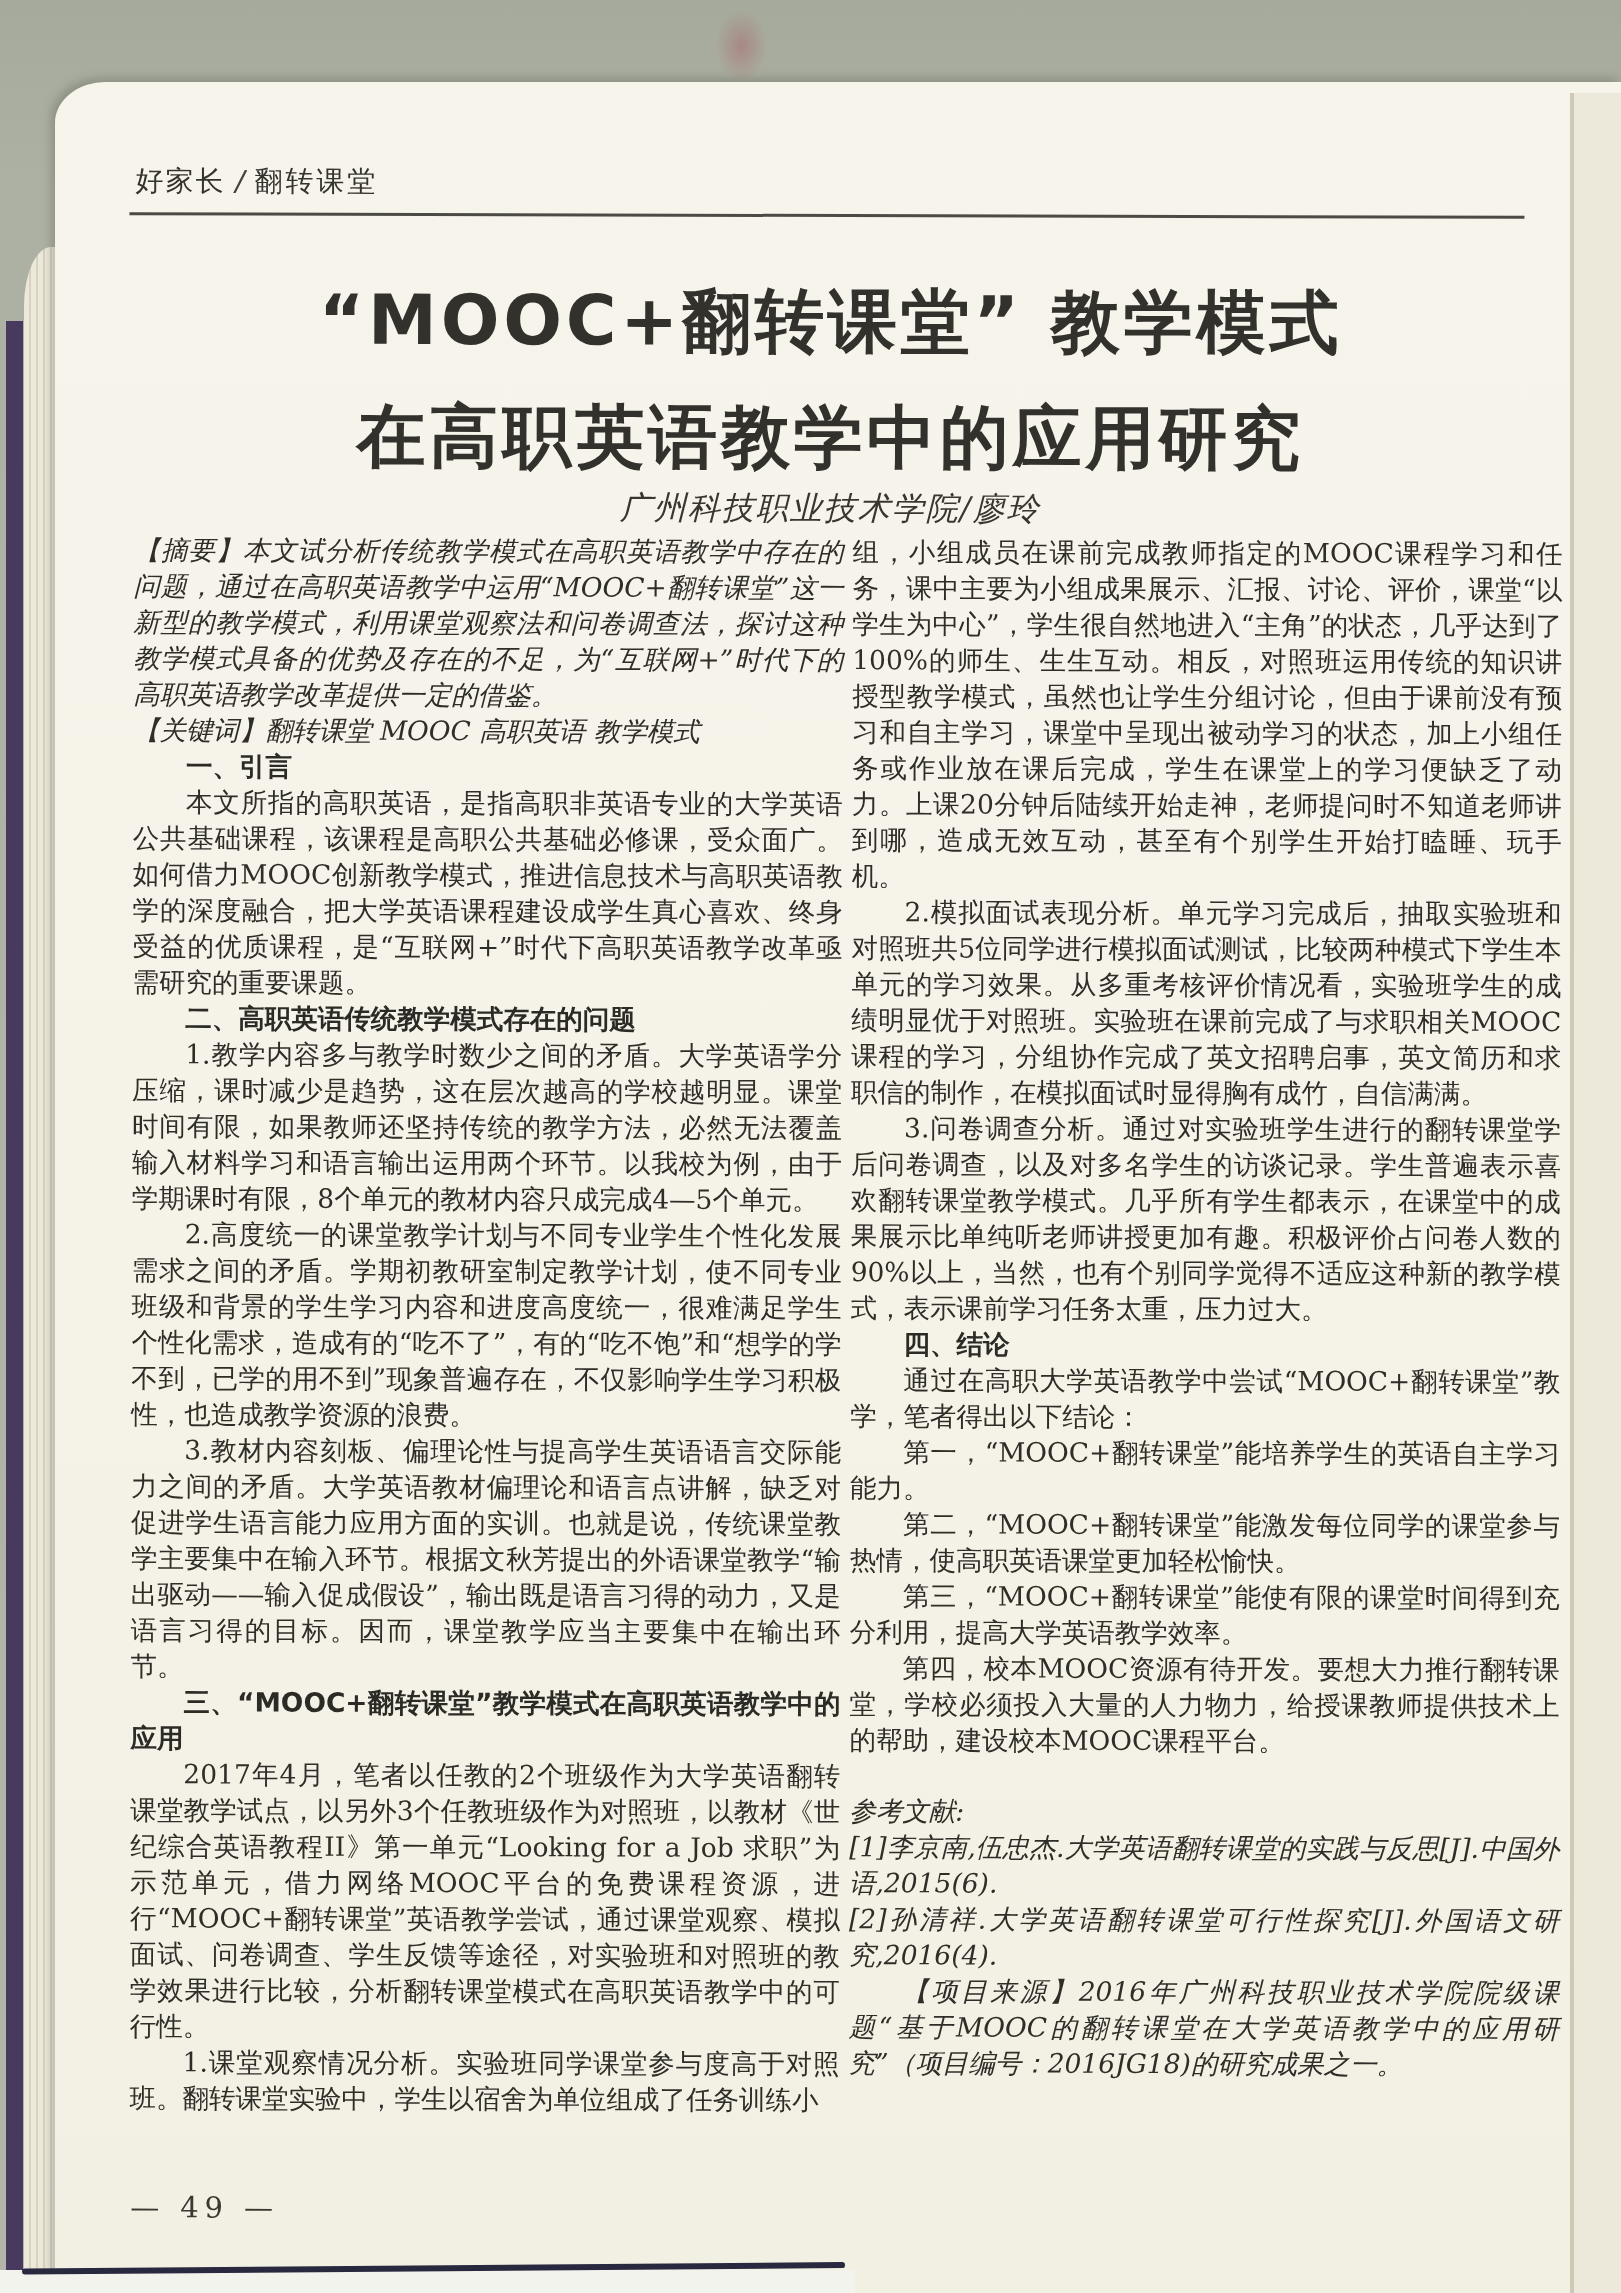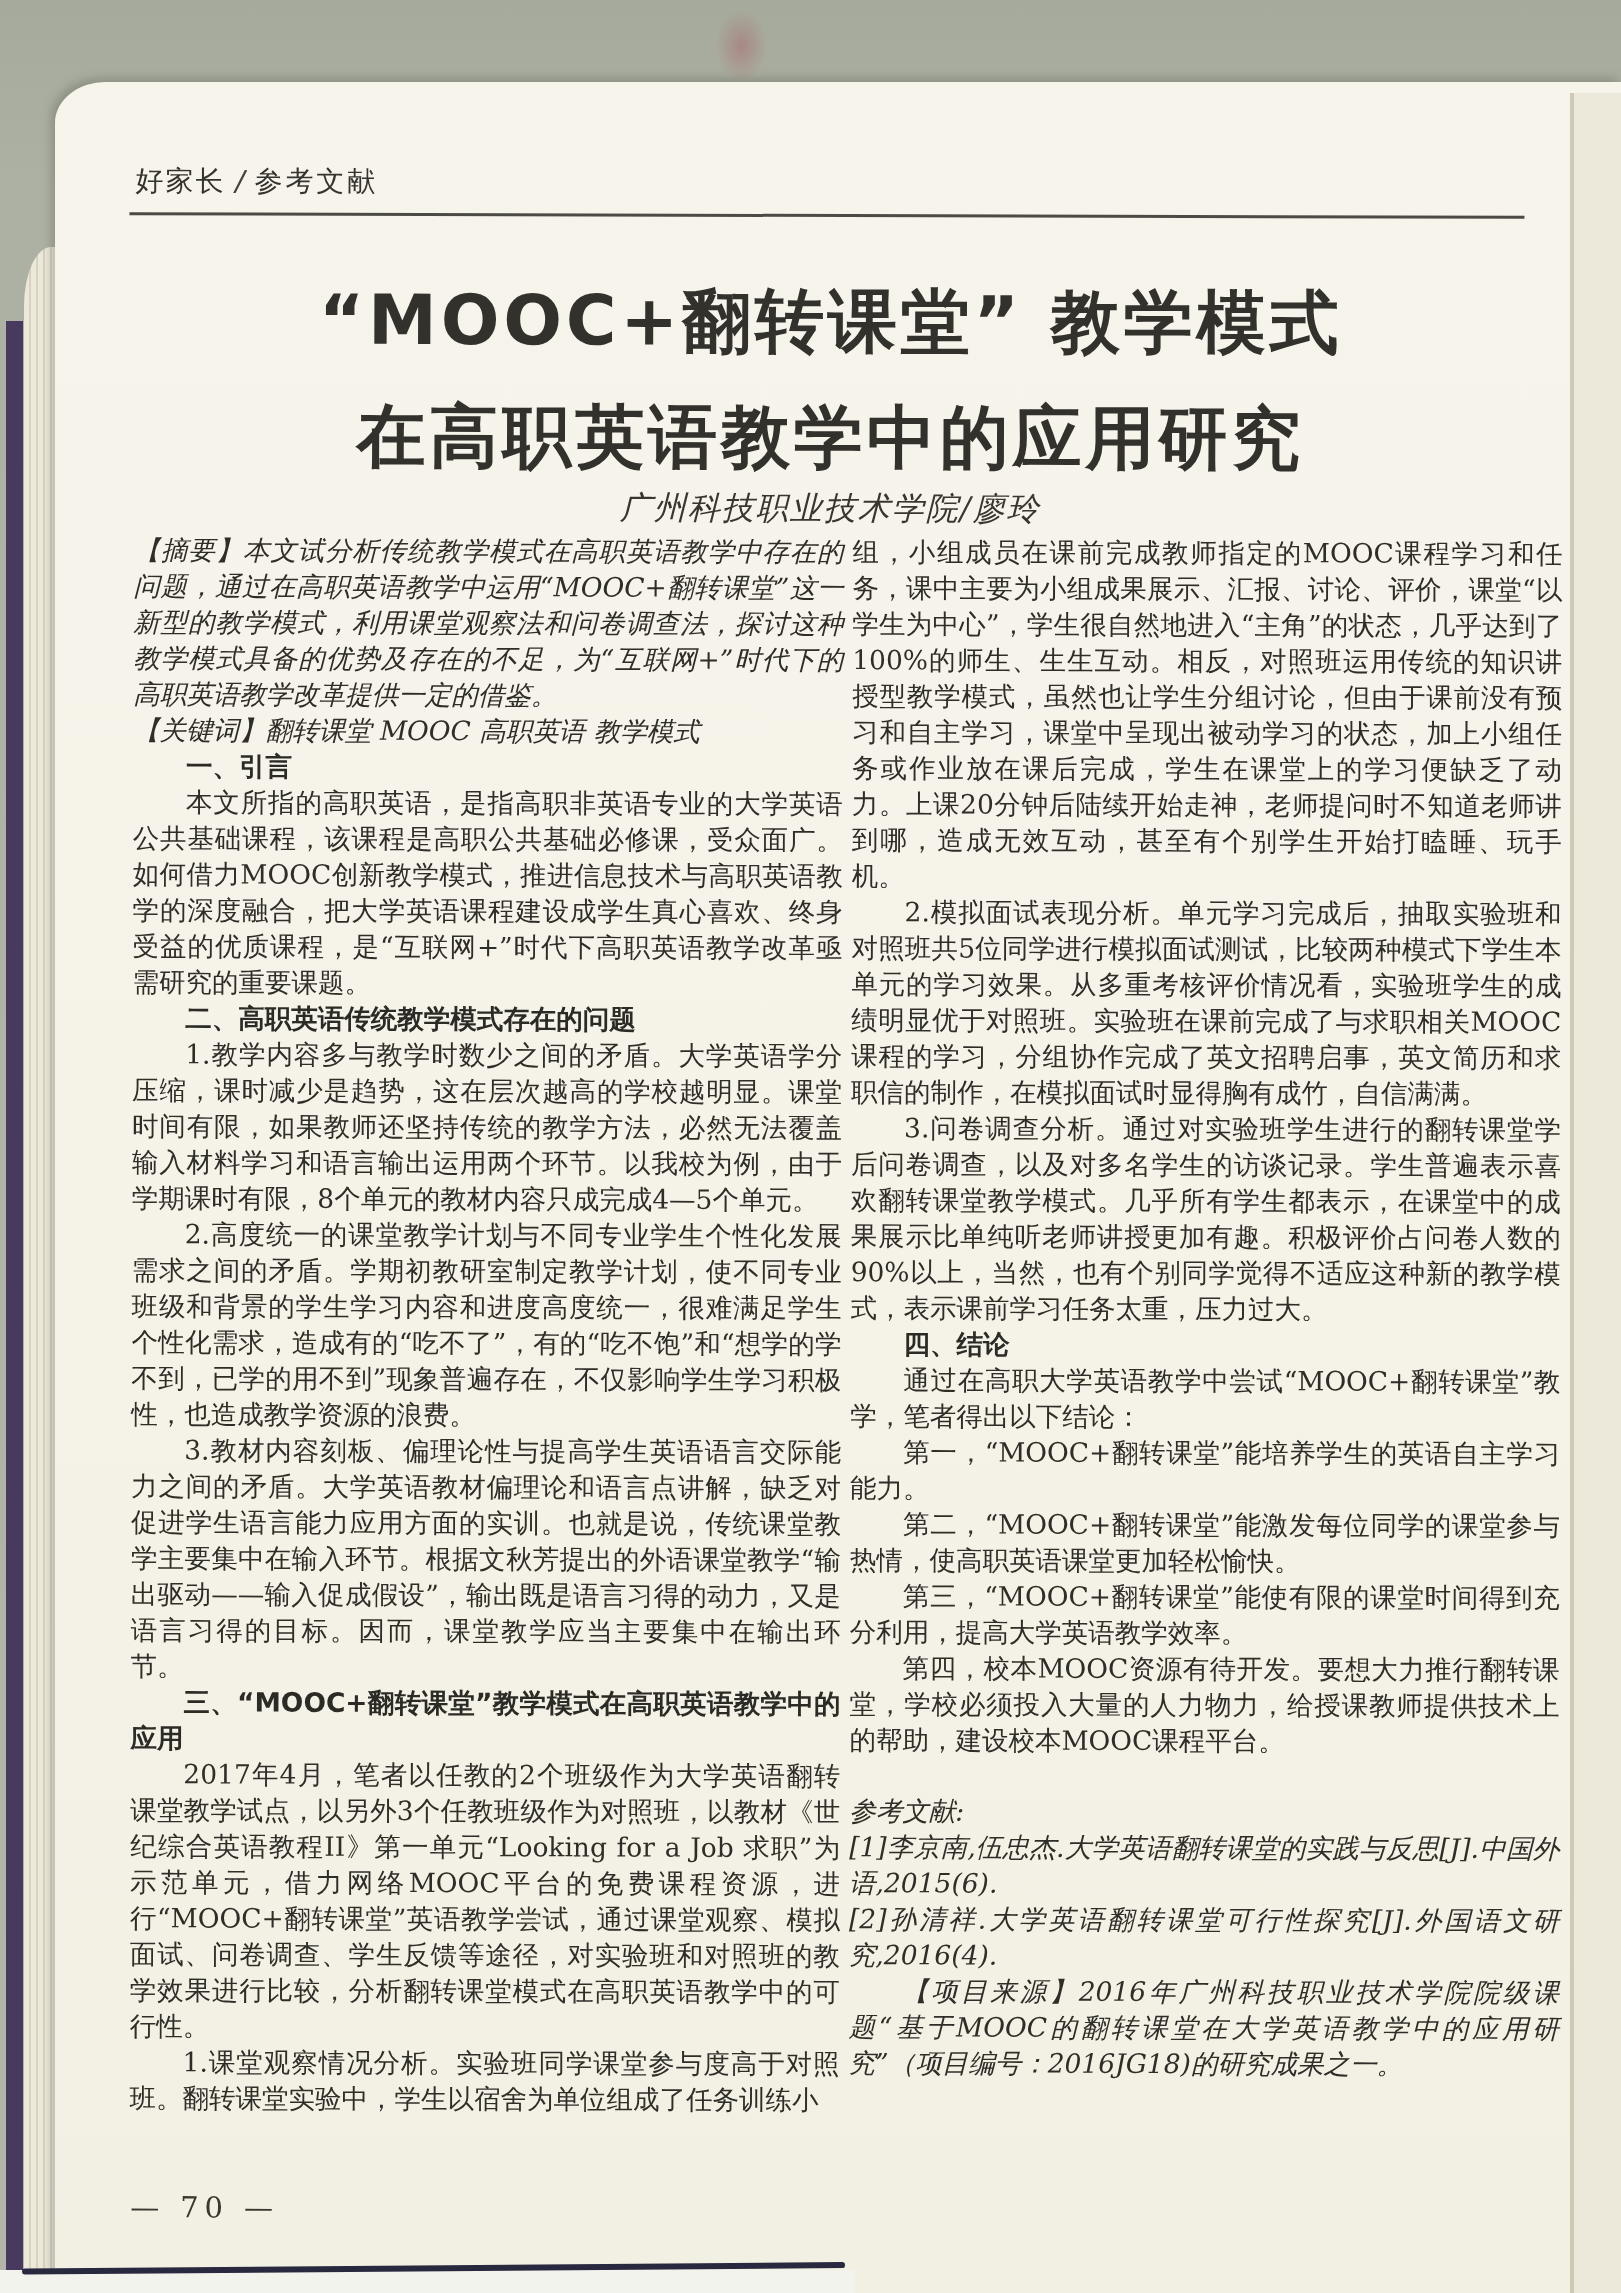--- a/index.html
+++ b/index.html
@@ -72,21 +72,21 @@
   <div class="paper"></div>
   <div class="fold-right"></div>
   <div class="fold"></div>
   <div class="below-edge"></div>
   <div class="bottom-line"></div>
   <div class="pen"></div>
 
   <div class="content">
 
     <div class="header">
-      <span class="brand">好家长</span><span class="divider">/</span><span class="section">参考文献</span>
+      <span class="brand">好家长</span><span class="divider">/</span><span class="section">翻转课堂</span>
     </div>
     <div class="rule"></div>
 
     <div class="titleblock">
       <div class="t">“MOOC+翻转课堂” 教学模式</div>
       <div class="t">在高职英语教学中的应用研究</div>
     </div>
 
     <div class="author">广州科技职业技术学院/廖玲</div>
 
@@ -113,17 +113,17 @@
       <p>第一，“MOOC+翻转课堂”能培养学生的英语自主学习能力。</p>
       <p>第二，“MOOC+翻转课堂”能激发每位同学的课堂参与热情，使高职英语课堂更加轻松愉快。</p>
       <p>第三，“MOOC+翻转课堂”能使有限的课堂时间得到充分利用，提高大学英语教学效率。</p>
       <p>第四，校本MOOC资源有待开发。要想大力推行翻转课堂，学校必须投入大量的人力物力，给授课教师提供技术上的帮助，建设校本MOOC课程平台。</p>
       <p class="kai noind refs-title">参考文献:</p>
       <p class="kai noind">[1]李京南,伍忠杰.大学英语翻转课堂的实践与反思[J].中国外语,2015(6).</p>
       <p class="kai noind">[2]孙清祥.大学英语翻转课堂可行性探究[J].外国语文研究,2016(4).</p>
       <p class="kai">【项目来源】2016年广州科技职业技术学院院级课题“基于MOOC的翻转课堂在大学英语教学中的应用研究”（项目编号：2016JG18)的研究成果之一。</p>
     </div>
 
-    <div class="pageno">— 70 —</div>
+    <div class="pageno">— 49 —</div>
 
   </div>
 </div>
 
 
 </body></html>

